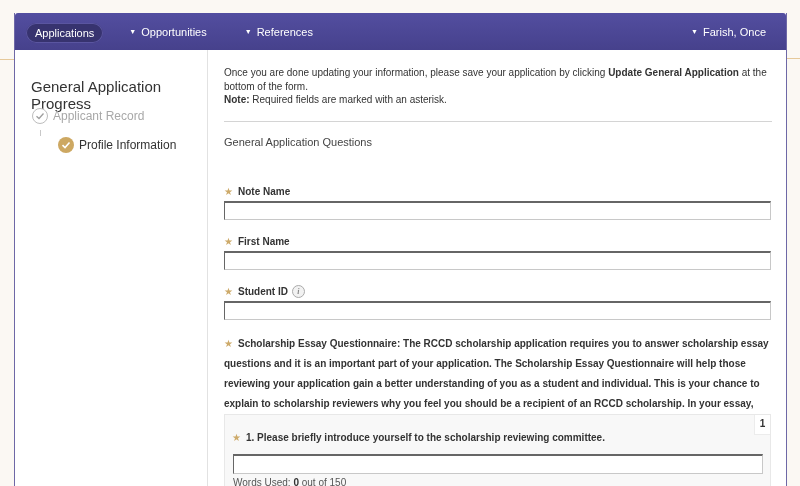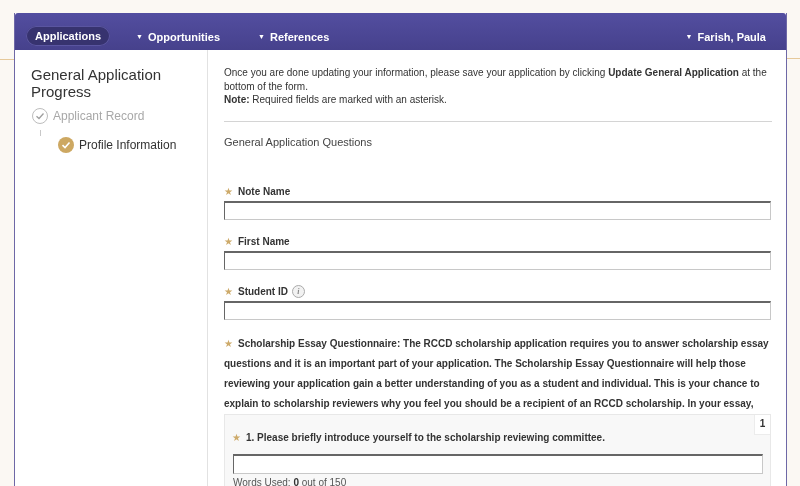--- a/index.html
+++ b/index.html
@@ -17,43 +17,42 @@
     .bg-line.right { left: 786px; top: 58px; width: 14px; }
     .frame {
       position: absolute; left: 14px; top: 13px; width: 773px; height: 480px;
       border-left: 1px solid #6e68a6; border-right: 1px solid #6e68a6;
       background: #fff;
     }
     .topbar {
       position: absolute; left: 0; top: 0; width: 100%; height: 37px;
       background: linear-gradient(#534ea0, #46418c);
       border-radius: 3px 3px 0 0;
-      display: flex; align-items: flex-start;
-      padding: 13px 12px;
-      font-weight: bold;
+      display: flex; align-items: flex-end;
+      padding: 7px 12px;
     }
     .nav-item {
       font-size: 11px; color: #fff; padding: 5px 12px; margin-right: 14px;
       border-radius: 12px; cursor: pointer; white-space: nowrap;
       display: flex; align-items: center;
     }
     .nav-item.active {
       background: #37336f;
       box-shadow: inset 0 0 0 1px #5a55a0;
       padding: 4px 9px; margin-left: -1px;
     }
     .caret { font-size: 7px; margin-right: 5px; position: relative; top: -1px; }
     .nav-spacer { flex: 1; }
     .user-menu { margin-right: 0; padding-right: 8px; }
     .sidebar {
       position: absolute; left: 0; top: 37px; width: 193px; height: 443px;
       border-right: 1px solid #e2e2e2; background: #fff;
     }
     .sidebar-title {
-      position: absolute; left: 16px; top: 16px; width: 170px;
+      position: absolute; left: 16px; top: 28px; width: 170px;
       font-size: 15px; line-height: 17px; color: #333;
     }
     .step {
       position: absolute; left: 17px; display: flex; align-items: center;
       font-size: 12px; cursor: pointer;
     }
     .step .circle {
       width: 16px; height: 16px; border-radius: 50%;
       display: flex; align-items: center; justify-content: center;
       margin-right: 5px;
@@ -140,21 +139,21 @@
       <span class="caret">▼</span>
       <span>Opportunities</span>
     </div>
     <div class="nav-item">
       <span class="caret">▼</span>
       <span>References</span>
     </div>
     <div class="nav-spacer"></div>
     <div class="nav-item user-menu">
       <span class="caret">▼</span>
-      <span>Farish, Paula</span>
+      <span>Farish, Once</span>
     </div>
   </div>
 
   <div class="sidebar">
     <div class="sidebar-title">General Application Progress</div>
     <div class="step done" style="top:58px;">
       <span class="circle">
         <svg width="10" height="10" viewBox="0 0 10 10">
             <path d="M1.5 5.2 L4 7.5 L8.5 2.5" fill="none" stroke="#9e9e9e" stroke-width="1.3"></path>
           </svg>

